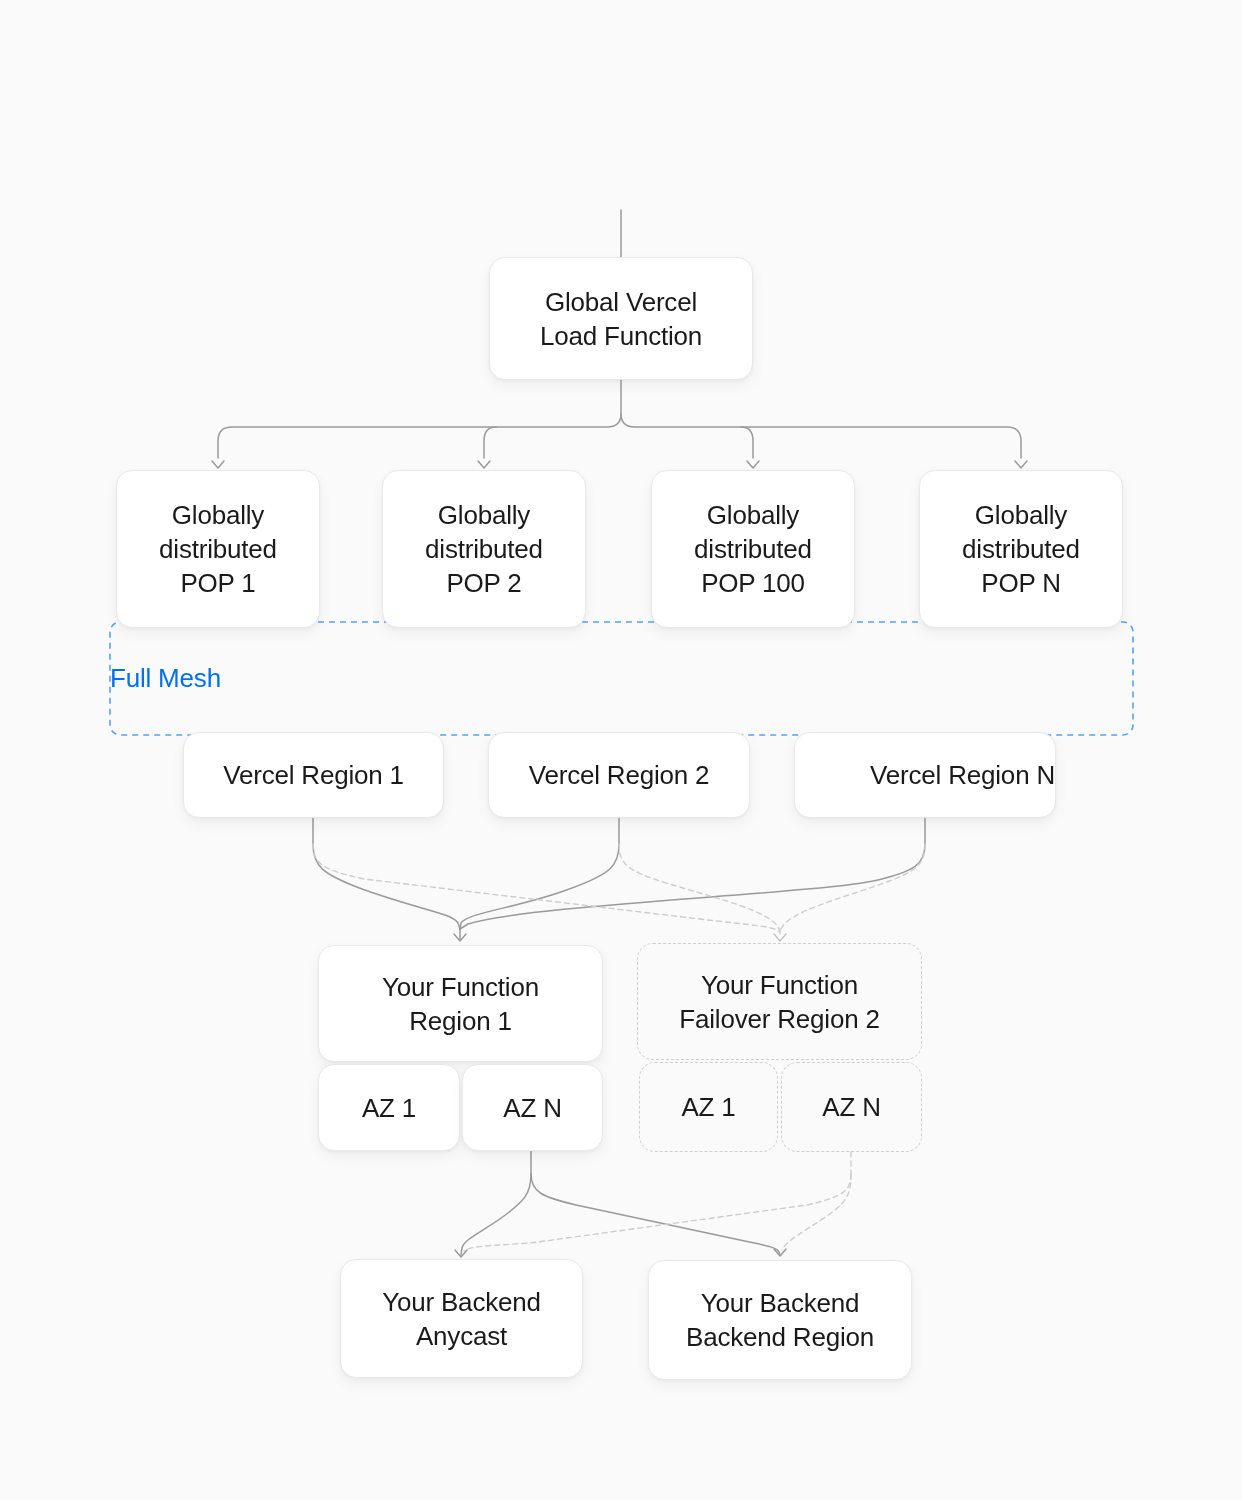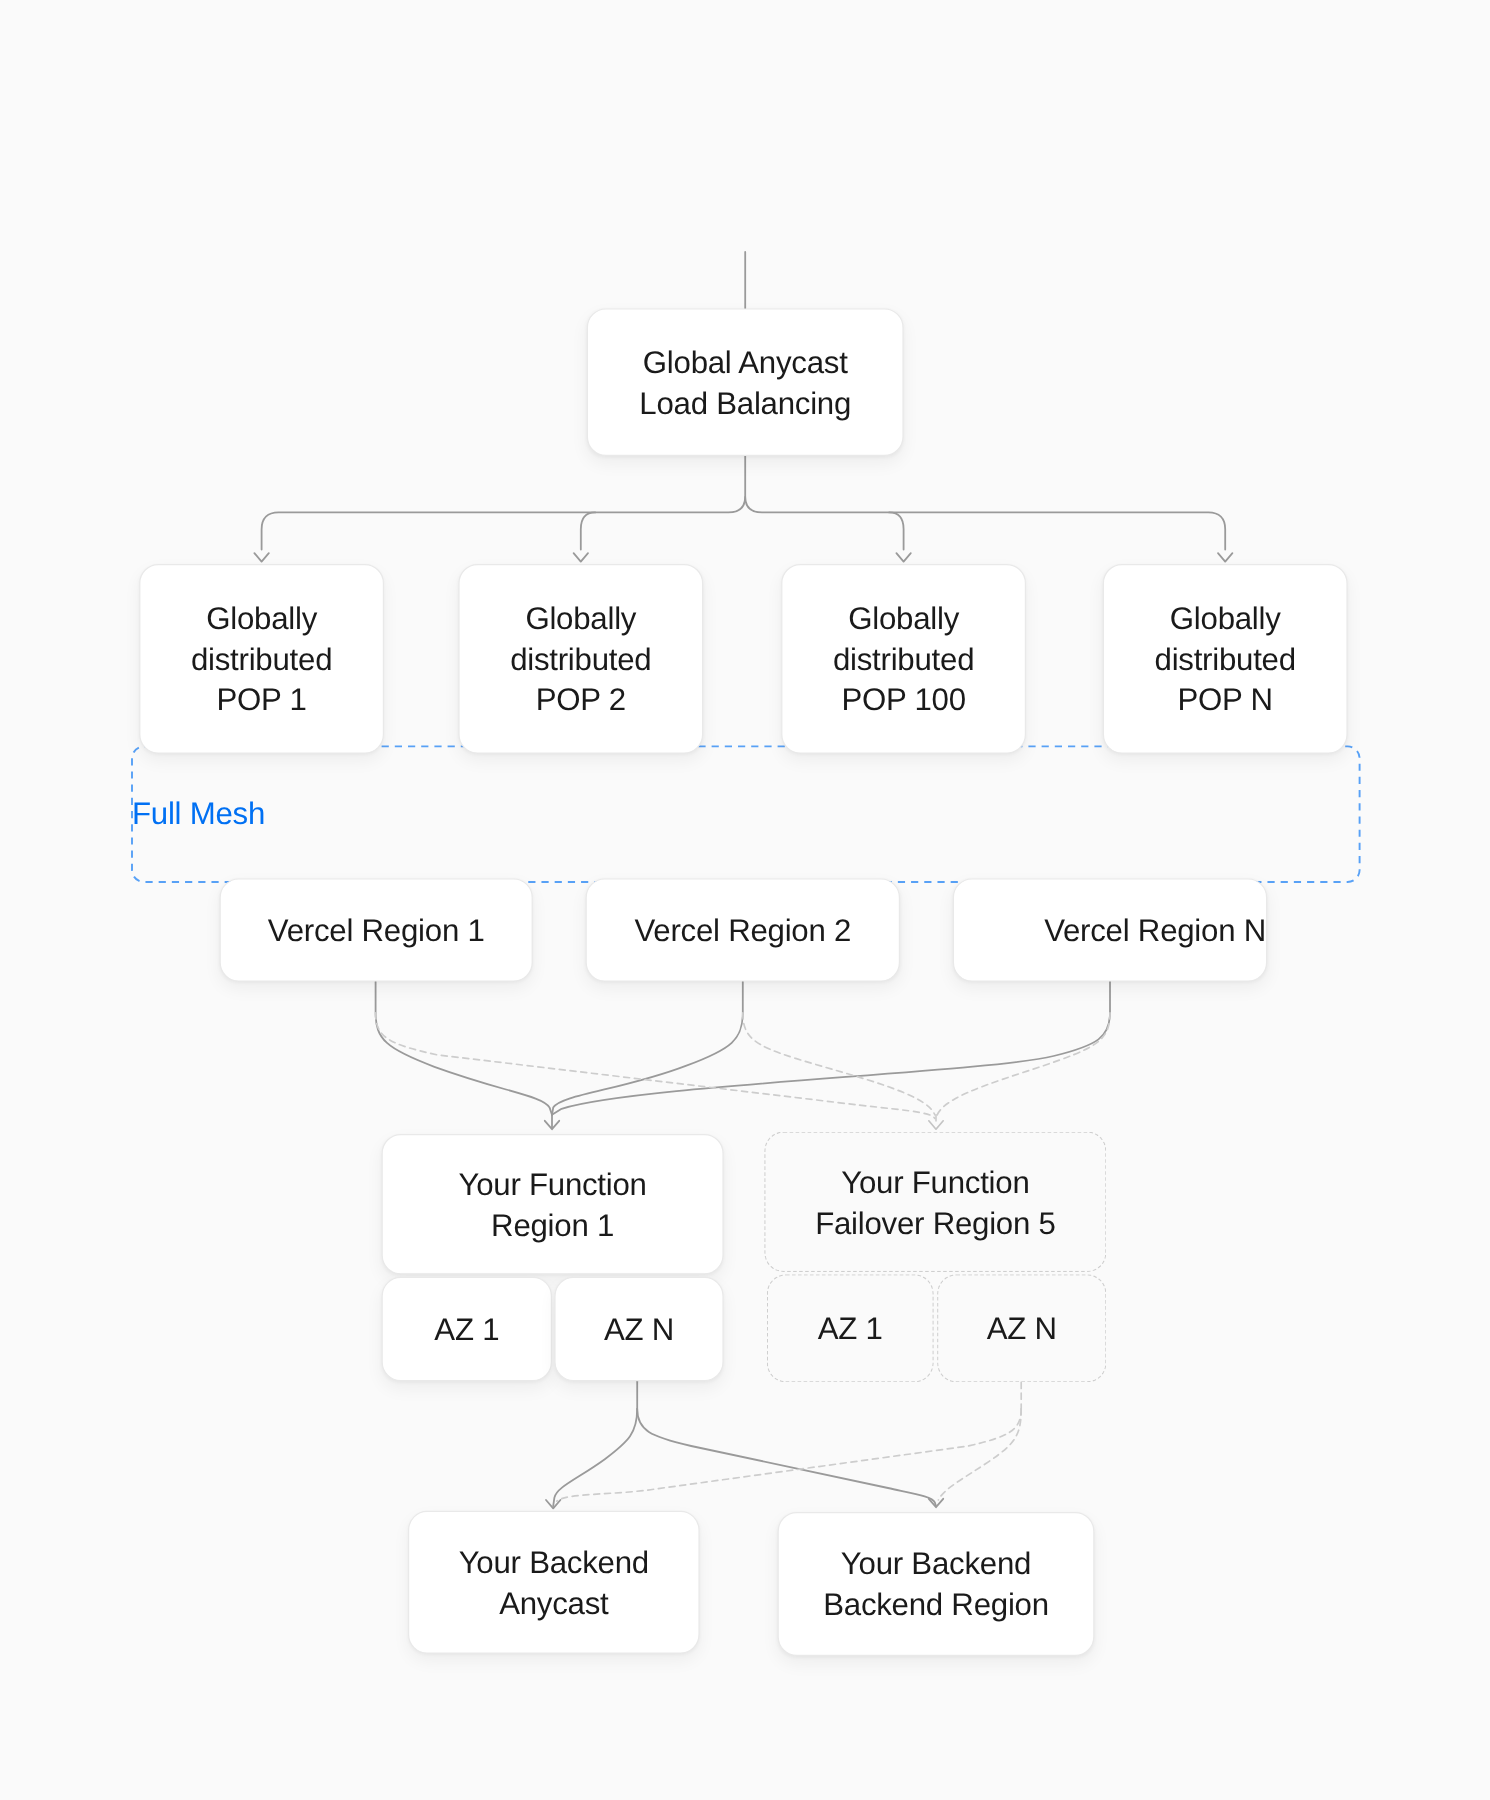--- a/index.html
+++ b/index.html
@@ -74,22 +74,22 @@
       <path d="M851 1152 V1174"></path>
       <path d="M851 1174 C851 1192 841 1197 807 1205 L545 1241 C512 1246 472 1244 464 1251"></path>
       <path d="M851 1174 C851 1196 846 1203 824 1218 C803 1232 786 1241 782 1250"></path>
     </g>
 
     <path d="M774 934 L780 941 L786 934" stroke="#c4c4c4" stroke-width="1.4" stroke-linecap="round" stroke-linejoin="round"></path>
   </svg>
 
 
   <div class="node" style="left:489px; top:257px; width:264px; height:123px;">
-    <span>Global Anycast</span>
-    <span>Load Balancing</span>
+    <span>Global Vercel</span>
+    <span>Load Function</span>
   </div>
 
   <div class="node" style="left:116px; top:470px; width:204px; height:158px;">
     <span>Globally</span>
     <span>distributed</span>
     <span>POP 1</span>
   </div>
 
   <div class="node" style="left:382px; top:470px; width:204px; height:158px;">
     <span>Globally</span>
@@ -131,21 +131,21 @@
   </div>
   <div class="node" style="left:318px; top:1064px; width:142px; height:87px;">
     <span>AZ 1</span>
   </div>
   <div class="node" style="left:462px; top:1064px; width:141px; height:87px;">
     <span>AZ N</span>
   </div>
 
   <div class="node dashed" style="left:637px; top:943px; width:285px; height:117px;">
     <span>Your Function</span>
-    <span>Failover Region 5</span>
+    <span>Failover Region 2</span>
   </div>
   <div class="node dashed" style="left:639px; top:1062px; width:139px; height:90px;">
     <span>AZ 1</span>
   </div>
   <div class="node dashed" style="left:781px; top:1062px; width:141px; height:90px;">
     <span>AZ N</span>
   </div>
 
   <div class="node" style="left:340px; top:1259px; width:243px; height:119px;">
     <span>Your Backend</span>

